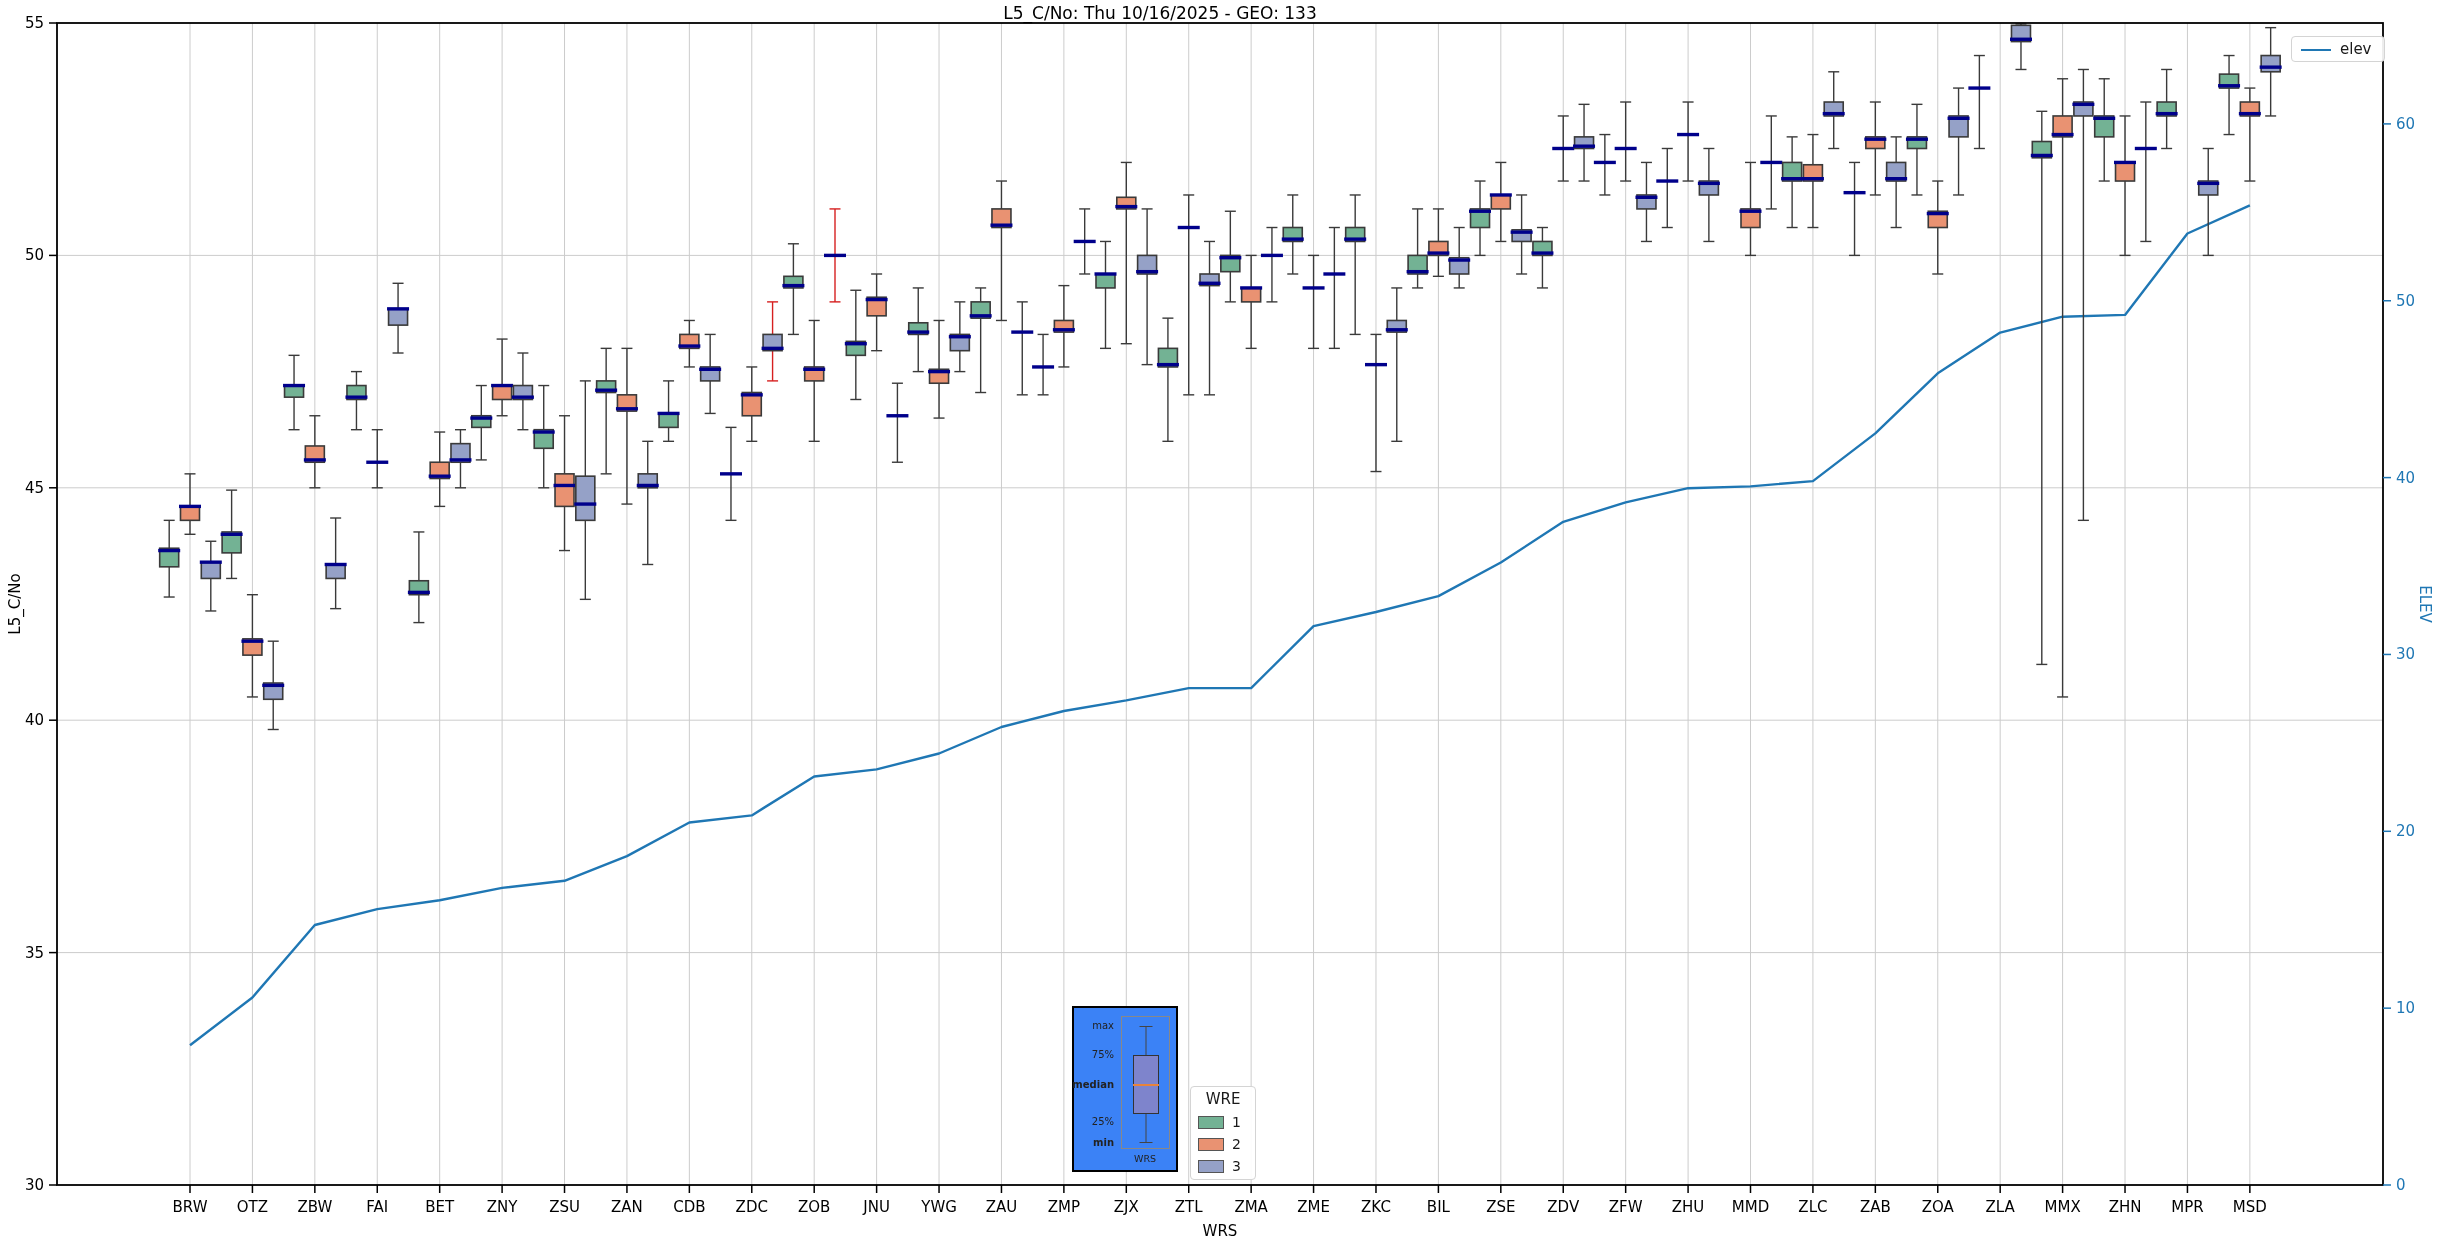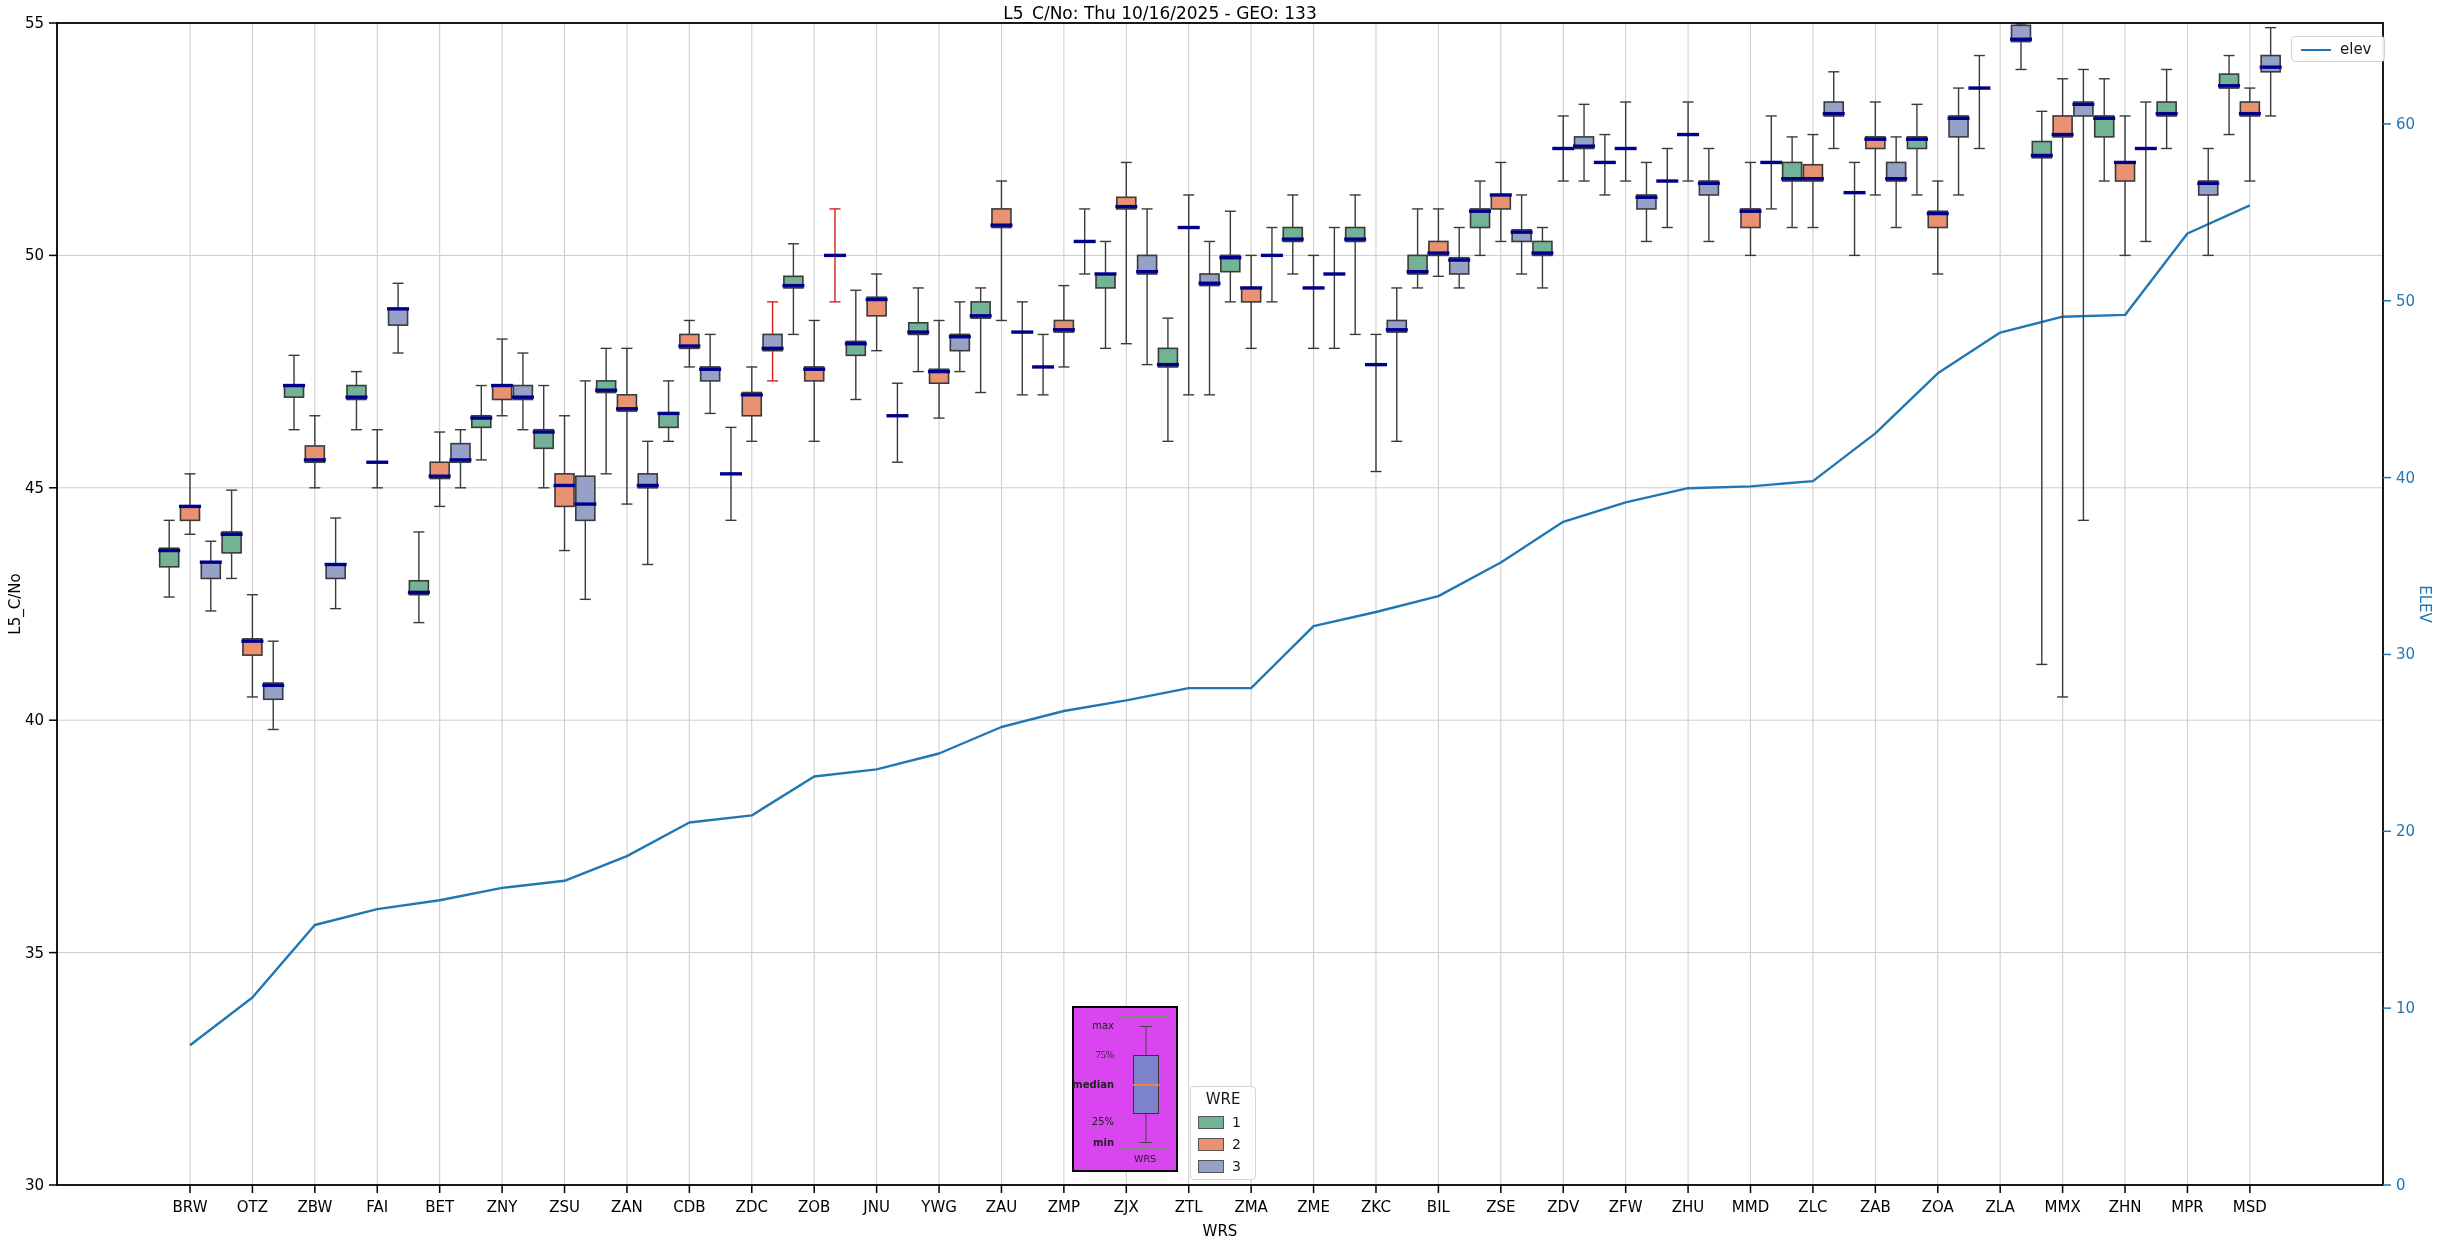--- a/index.html
+++ b/index.html
@@ -12,21 +12,21 @@
   .axis-title-bottom{position:absolute;left:1220px;top:1222px;transform:translateX(-50%);font-size:15px;color:#000;}
   .legend-box{position:absolute;background:rgba(255,255,255,0.92);border:1px solid #d4d4d4;border-radius:4px;box-sizing:border-box;}
   #legend-elev{left:2291px;top:36px;width:94px;height:26px;}
   #legend-elev .sample{position:absolute;left:9px;top:12px;width:30px;height:0;border-top:2.5px solid #1f77b4;}
   #legend-elev .lbl{position:absolute;left:48px;top:3px;font-size:15px;color:#1a1a1a;}
   #legend-wre{left:1190px;top:1086px;width:66px;height:94px;}
   #legend-wre .lg-title{position:absolute;left:50%;transform:translateX(-50%);top:3px;font-size:15px;color:#1a1a1a;text-align:center;}
   .lg-row{position:absolute;left:0;width:100%;height:16px;}
   .lg-row .sw{position:absolute;left:7px;top:1px;width:26px;height:13px;border:1.2px solid #555;box-sizing:border-box;}
   .lg-row .tx{position:absolute;left:41px;top:-1px;font-size:14px;color:#1a1a1a;}
-  #inset{position:absolute;left:1072px;top:1006px;width:106px;height:166px;background:#d946ef;border:2px solid #000;box-sizing:border-box;}
+  #inset{position:absolute;left:1072px;top:1006px;width:106px;height:166px;background:#3b82f6;border:2px solid #000;box-sizing:border-box;}
   #inset .mini-axes{position:absolute;left:47px;top:8px;width:49px;height:133px;border:1px solid #888;box-sizing:border-box;}
   .inset-lbl{position:absolute;right:62px;font-size:10px;color:#222;white-space:nowrap;transform:translateY(-50%);}
   .inset-wrs{position:absolute;left:71px;top:145px;transform:translateX(-50%);font-size:9.5px;color:#222;}
   .mini-whisk{position:absolute;left:50%;width:0;border-left:1.3px solid #444;transform:translateX(-0.5px);}
   .mini-cap{position:absolute;left:50%;width:13px;height:0;border-top:1.3px solid #444;transform:translateX(-50%);}
   .mini-box{position:absolute;left:50%;transform:translateX(-50%);width:26px;background:#7e84cc;border:1.3px solid #333;box-sizing:border-box;}
   .mini-med{position:absolute;left:50%;transform:translateX(-50%);width:26px;height:0;border-top:2px solid #e8833a;}
 </style>
 </head>
 <body>
@@ -771,19 +771,19 @@
   <div id="inset">
     <div class="mini-axes">
       <div class="mini-whisk" style="top:9px;height:29px;"></div>
       <div class="mini-whisk" style="top:96px;height:29px;"></div>
       <div class="mini-cap" style="top:9px;"></div>
       <div class="mini-cap" style="top:125px;"></div>
       <div class="mini-box" style="top:38px;height:59px;"></div>
       <div class="mini-med" style="top:67px;"></div>
     </div>
     <div class="inset-lbl" style="top:17px;">max</div>
-    <div class="inset-lbl" style="top:46px;font-family:Liberation Serif, serif;">75%</div>
+    <div class="inset-lbl" style="top:46px;">75%</div>
     <div class="inset-lbl" style="top:76px;font-weight:bold;">median</div>
     <div class="inset-lbl" style="top:105px;margin-top:8px;">25%</div>
     <div class="inset-lbl" style="top:134px;font-weight:bold;">min</div>
     <div class="inset-wrs">WRS</div>
   </div>
 </div>
 
 </body></html>

